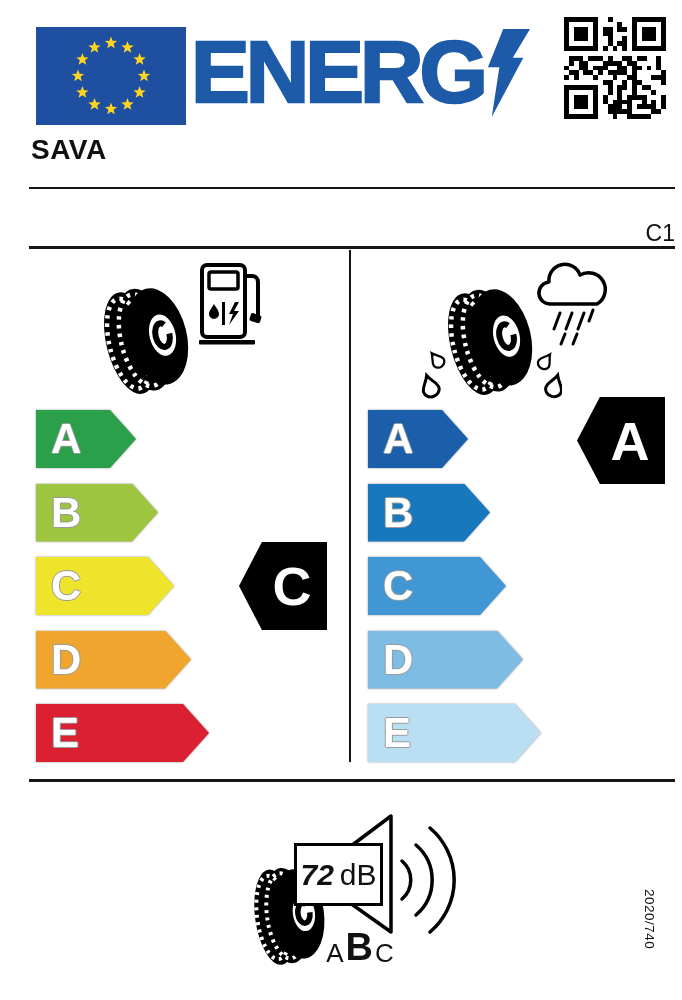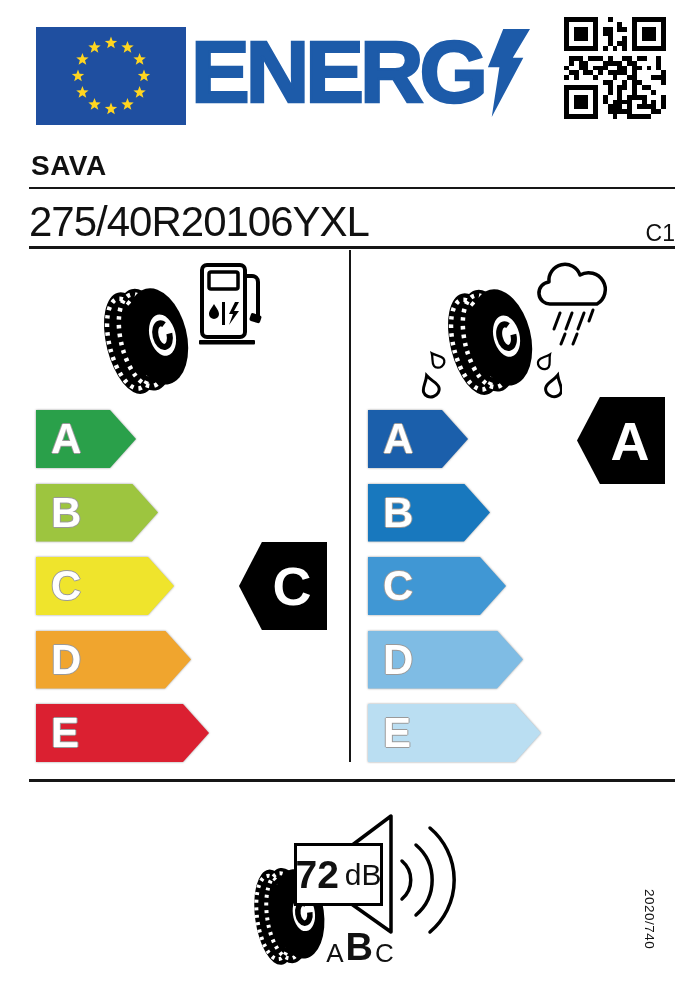--- a/index.html
+++ b/index.html
@@ -8,21 +8,21 @@
   .abs{position:absolute;}
 
   
   .eu-flag{left:25px;top:27px;width:150px;height:98px;}
   .energ{left:180px;top:22px;height:100px;display:flex;align-items:center;}
   .energ-text{font-size:88px;font-weight:bold;letter-spacing:-4px;line-height:1;
               -webkit-text-stroke:2.5px currentColor;}
   .bolt{height:90px;width:44px;margin-left:2px;margin-top:2px;}
   .qr{left:553px;top:17px;width:102px;height:102px;}
 
-  .brand{left:20px;top:150px;font-size:28px;font-weight:bold;letter-spacing:.5px;}
+  .brand{left:20px;top:134px;font-size:28px;font-weight:bold;letter-spacing:.5px;}
   .label-id{right:18px;top:151px;font-size:27px;}
   .rule{background:#161616;}
   .hr1{left:18px;top:187px;width:646px;height:2px;}
   .size{left:18px;top:198px;font-size:42px;letter-spacing:-1px;}
   .tclass{right:18px;top:220px;font-size:23px;}
   .hr2{left:18px;top:246px;width:646px;height:3px;}
   .vdiv{left:338px;top:250px;width:2px;height:512px;background:#161616;}
   .hr3{left:18px;top:779px;width:646px;height:3px;}
 
   
@@ -44,21 +44,21 @@
      justify-content:center;box-sizing:border-box;padding-left:18px;font-size:54px;
      clip-path:polygon(0 50%, 26% 0, 100% 0, 100% 100%, 26% 100%);}
   .ind-fuel{left:228px;top:542px;width:88px;height:88px;}
   .ind-wet{left:566px;top:397px;width:88px;height:87px;}
 
   
   .tire-noise{left:240px;top:860px;width:80px;height:110px;}
   .horn-art{left:325px;top:806px;width:135px;height:140px;}
   .db-box{left:283px;top:843px;width:89px;height:63px;background:#fff;border:3px solid #000;
      box-sizing:border-box;display:flex;align-items:center;justify-content:center;gap:6px;}
-  .db-value{font-size:39px;font-weight:bold;line-height:1;}
+  .db-value{font-size:30px;font-weight:bold;line-height:1;font-style:italic;}
   .db-unit{font-size:30px;line-height:1;}
   .noise-abc{left:314px;top:926px;width:70px;height:40px;display:flex;align-items:flex-end;
      justify-content:center;gap:2px;line-height:1;}
   .noise-class{font-size:26px;}
   .noise-class.selected{font-size:38px;font-weight:bold;}
   .reg{left:631px;top:889px;font-size:13.5px;letter-spacing:.5px;color:#111;
        writing-mode:vertical-rl;}
 </style>
 </head>
 <body>
@@ -220,21 +220,20 @@
       <rect x="14" y="0" width="7" height="7"></rect>
       <rect x="15" y="1" width="5" height="5" fill="#fff"></rect>
       <rect x="16" y="2" width="3" height="3"></rect>
       <rect x="0" y="14" width="7" height="7"></rect>
       <rect x="1" y="15" width="5" height="5" fill="#fff"></rect>
       <rect x="2" y="16" width="3" height="3"></rect>
     </svg>
 
   <div class="abs brand">SAVA</div>
   <div class="abs rule hr1"></div>
-  <div class="abs size">275/40R20106YXL</div>
   <div class="abs tclass">C1</div>
   <div class="abs rule hr2"></div>
   <div class="abs vdiv"></div>
 
   <svg class="abs tire-fuel" viewBox="0 0 92 118">
     <g transform="rotate(-14 46 59)">
       <ellipse cx="29" cy="59" rx="24" ry="52" fill="#000"></ellipse>
       <ellipse cx="43" cy="59" rx="26" ry="52" fill="#000"></ellipse>
       <ellipse cx="27" cy="59" rx="19" ry="46" fill="none" stroke="#fff" stroke-width="4.5" stroke-dasharray="3.5 5"></ellipse>
       <ellipse cx="41" cy="59" rx="21" ry="47" fill="none" stroke="#fff" stroke-width="4.5" stroke-dasharray="3.5 5"></ellipse>

